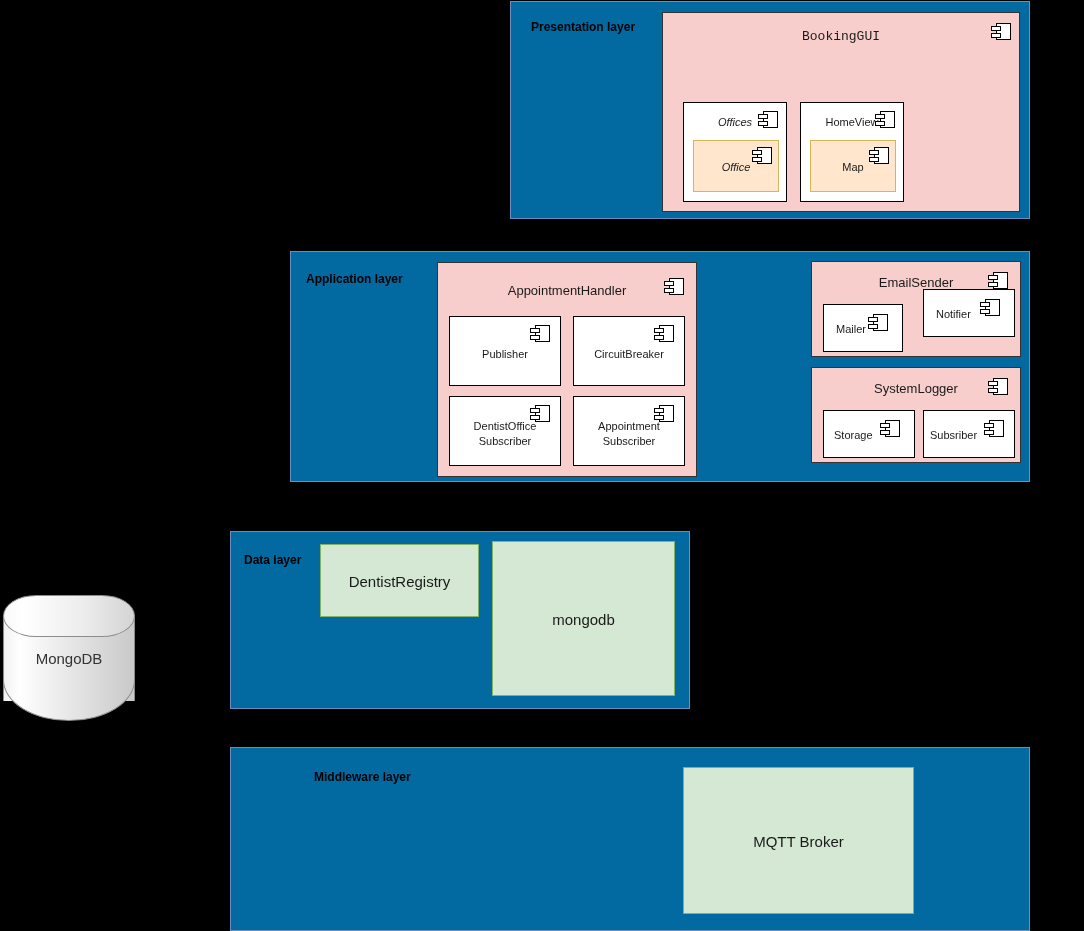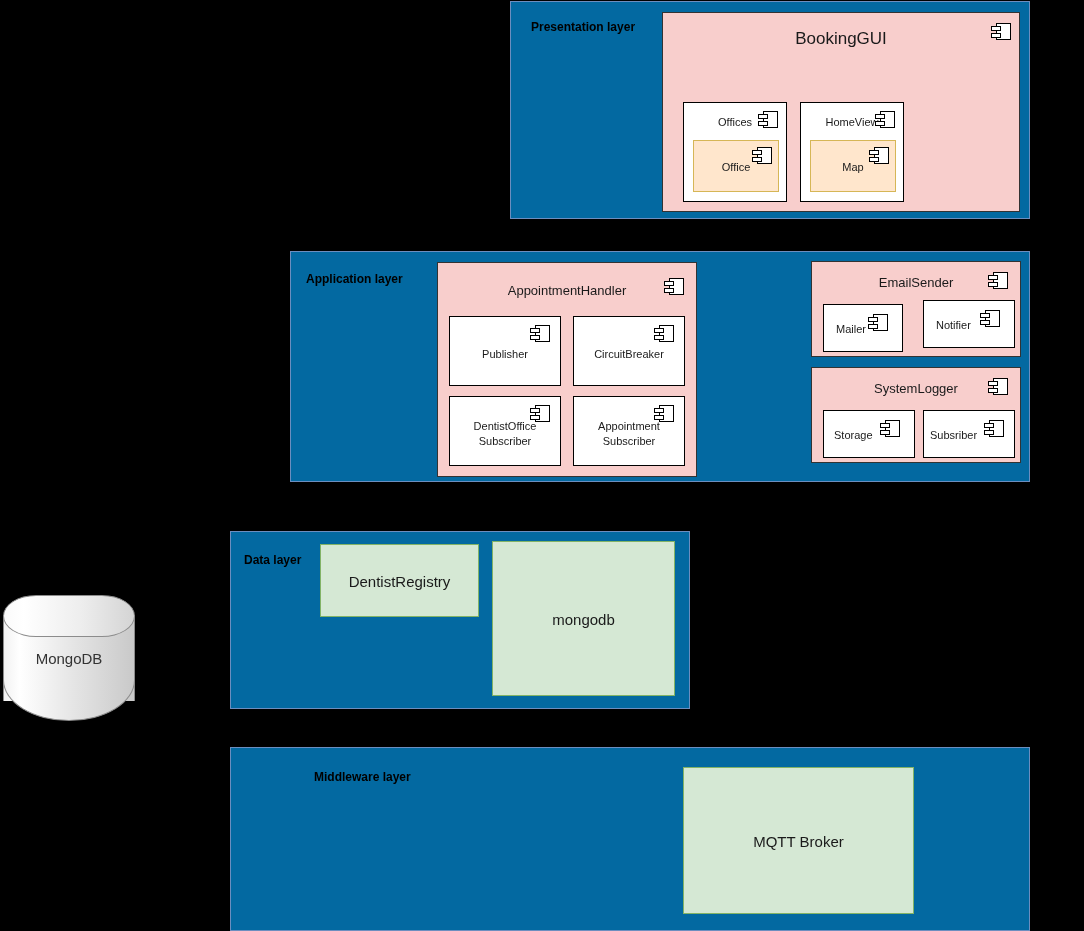--- a/index.html
+++ b/index.html
@@ -43,21 +43,21 @@
   .comp.green  { background: #d5e8d4; border-color: #82b366; }
 
   .comp-title {
     position: absolute;
     left: 0;
     right: 0;
     text-align: center;
     color: #1a1a1a;
     white-space: nowrap;
   }
-  .t-big    { font-size: 17px; }
+  .t-big    { font-size: 13px; font-family: Liberation Mono, monospace; }
   .t-mid    { font-size: 13px; }
   .t-small  { font-size: 11px; }
   .t-green  { font-size: 15px; }
 
   
   .comp-title.centered {
     top: 50%;
     transform: translateY(-50%);
   }
 
@@ -175,21 +175,21 @@
     <div class="layer-label" style="left:20px; top:18px;">Presentation layer</div>
 
     <div class="comp pink" style="left:151px; top:10px; width:358px; height:200px;">
       <div class="comp-title t-big" style="top:16px;">BookingGUI</div>
       <div class="uml-icon" style="right:8px; top:10px;">
         <div class="body"></div>
           <div class="tab t1"></div>
           <div class="tab t2"></div>
       </div>
 
-      <div class="comp white" style="left:20px; top:89px; width:104px; height:100px;">
+      <div class="comp white" style="left:20px; top:89px; width:104px; height:100px;font-style:italic;">
         <div class="comp-title t-small" style="top:13px;">Offices</div>
         <div class="uml-icon" style="right:8px; top:8px;">
           <div class="body"></div>
             <div class="tab t1"></div>
             <div class="tab t2"></div>
         </div>
         <div class="comp yellow" style="left:9px; top:37px; width:86px; height:52px;">
           <div class="comp-title t-small" style="top:20px;">Office</div>
           <div class="uml-icon" style="right:6px; top:6px;">
             <div class="body"></div>
@@ -277,21 +277,21 @@
           <div class="tab t2"></div>
       </div>
       <div class="comp white" style="left:11px; top:42px; width:80px; height:48px;">
         <div class="comp-title t-small" style="top:18px; text-align:left; left:12px;">Mailer</div>
         <div class="uml-icon" style="right:14px; top:9px;">
           <div class="body"></div>
             <div class="tab t1"></div>
             <div class="tab t2"></div>
         </div>
       </div>
-      <div class="comp white" style="left:111px; top:38px; width:92px; height:48px;">
+      <div class="comp white" style="left:111px; top:27px; width:92px; height:48px;">
         <div class="comp-title t-small" style="top:18px; text-align:left; left:12px;">Notifier</div>
         <div class="uml-icon" style="right:14px; top:9px;">
           <div class="body"></div>
             <div class="tab t1"></div>
             <div class="tab t2"></div>
         </div>
       </div>
     </div>
 
     <div class="comp pink" style="left:520px; top:115px; width:210px; height:96px;">

